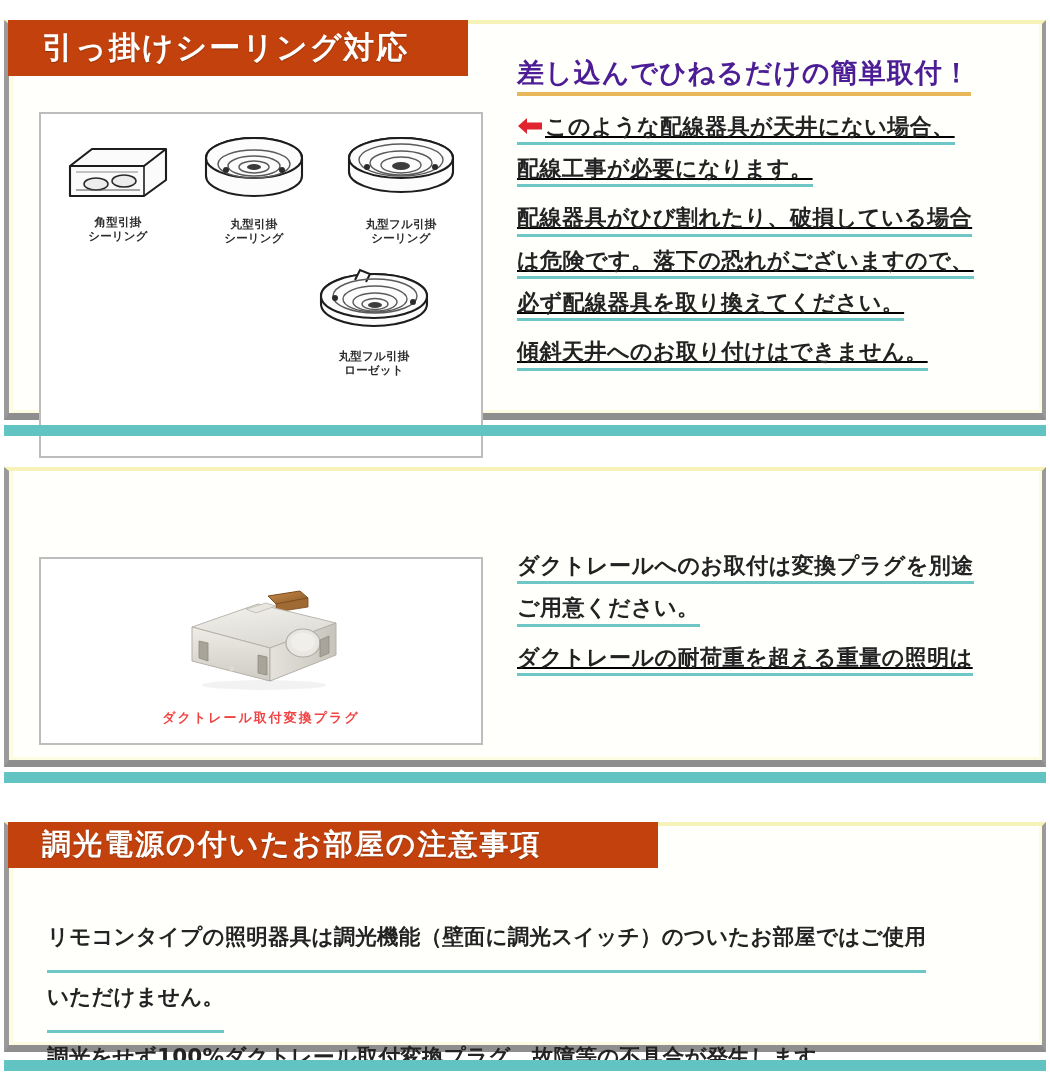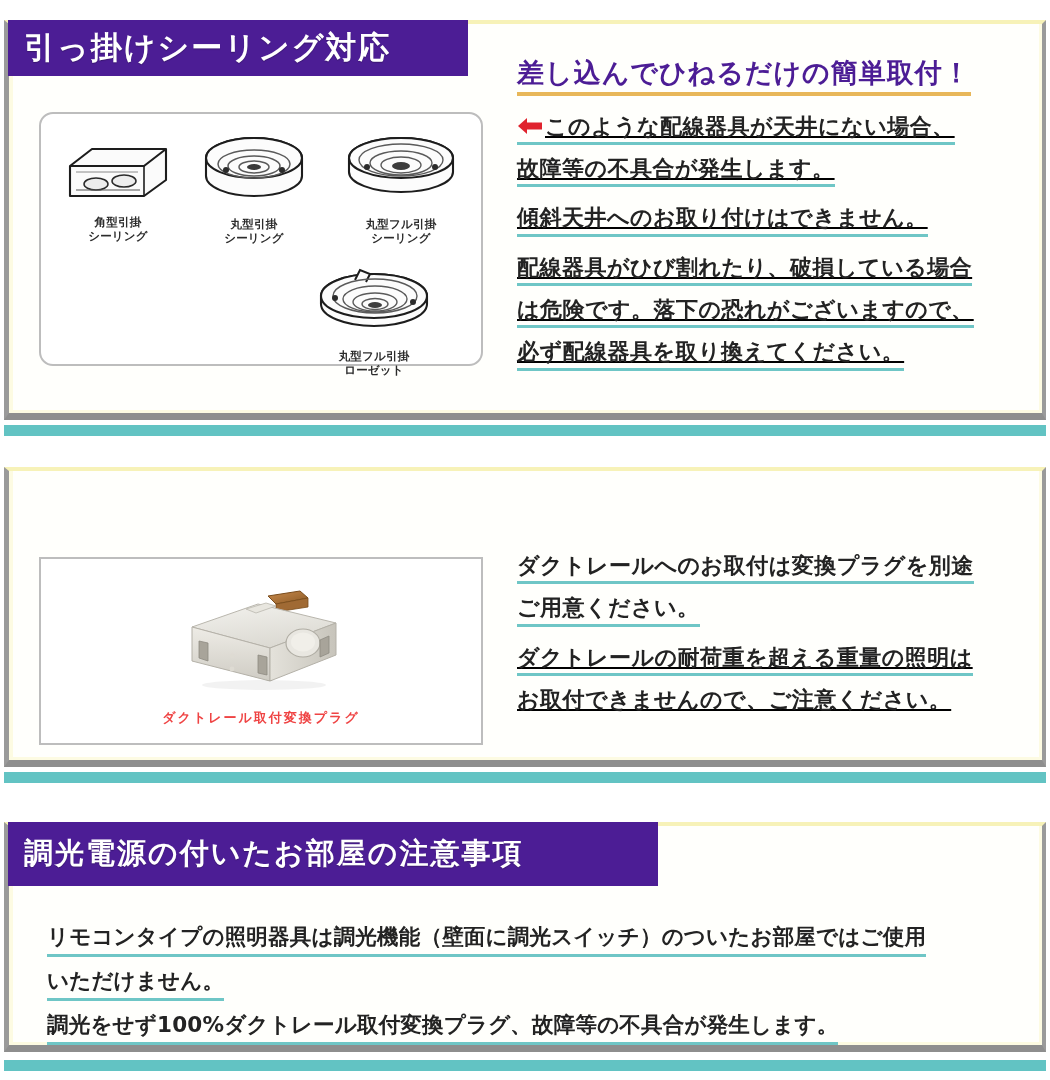--- a/index.html
+++ b/index.html
@@ -37,27 +37,27 @@
     width: 1042px;
     height: 11px;
     background: #62c3c3;
   }
 
   
   .tab {
     position: absolute;
     top: -4px;
     left: -5px;
-    background: #4c1d95;
+    background: #c2410c;
     color: #ffffff;
     font-weight: bold;
     letter-spacing: 2px;
     display: flex;
     align-items: center;
-    padding: 0 18px 0 16px;
+    padding: 0 18px 0 34px;
     text-shadow: 0 1px 1px rgba(0,0,0,.25);
   }
 
   
   .illus-box {
     position: absolute;
     background: #ffffff;
     border: 2px solid #bdbdbd;
   }
 
@@ -119,38 +119,38 @@
   .s3body { position: absolute; left: 34px; top: 96px; width: 990px; }
   .s3line {
     font-size: 21.5px;
     font-weight: bold;
     color: #232323;
     letter-spacing: .2px;
     display: block;
     width: max-content;
     max-width: 990px;
     border-bottom: 3px solid #6fc6c6;
-    padding-bottom: 3px;
+    padding-bottom: 19px;
     margin-bottom: 9px;
     white-space: nowrap;
   }
 </style>
 </head>
 <body>
 
 <div class="page">
 
   <div class="card" style="top:20px; height:400px;">
     <div class="card-inner">
 
       <div class="tab" style="height:56px; font-size:31px; width:460px;">
         <span>引っ掛けシーリング対応</span>
       </div>
 
-      <div class="illus-box" style="left:26px; top:88px; width:444px; height:254px;border-radius:14px;">
+      <div class="illus-box" style="left:26px; top:88px; width:444px; height:346px;">
         <div class="fixgrid">
 
           <div class="fix" style="left:14px; top:22px; width:126px;">
             <svg width="112" height="72" viewBox="0 0 112 72">
               <g fill="#fbfbfb" stroke="#1d1d1d" stroke-width="2.1" stroke-linejoin="round">
                 <path d="M8 30 L30 13 L104 13 L104 44 L82 60 L8 60 Z"></path>
                 <path d="M8 30 L82 30 L104 13" fill="none"></path>
                 <path d="M82 30 L82 60" fill="none" stroke-width="1.6"></path>
               </g>
               <g fill="#ededed" stroke="#2a2a2a" stroke-width="1.5">
@@ -230,31 +230,31 @@
       <div class="txt-col" style="left:504px; top:32px; width:520px;">
         <div class="lead">差し込んでひねるだけの簡単取付！</div>
 
         <div class="para">
           <div class="line arrow-line">
             <svg class="red-arrow" width="26" height="20" viewBox="0 0 26 20">
               <path d="M1 10 L10 2 L10 6.5 L25 6.5 L25 13.5 L10 13.5 L10 18 Z" fill="#e0232e"></path>
             </svg>
             <span>このような配線器具が天井にない場合、</span>
           </div>
-          <span class="line">故障等の不具合が発生します。</span>
-        </div>
-
-        <div class="para">
-          <span class="line">傾斜天井へのお取り付けはできません。</span>
+          <span class="line">配線工事が必要になります。</span>
         </div>
 
         <div class="para">
           <span class="line">配線器具がひび割れたり、破損している場合</span>
           <span class="line">は危険です。落下の恐れがございますので、</span>
           <span class="line">必ず配線器具を取り換えてください。</span>
+        </div>
+
+        <div class="para">
+          <span class="line">傾斜天井へのお取り付けはできません。</span>
         </div>
       </div>
 
     </div>
   </div>
   <div class="teal-bar" style="top:425px;"></div>
 
   <div class="card" style="top:467px; height:300px;">
     <div class="card-inner">
 
@@ -308,32 +308,31 @@
         </div>
       </div>
 
       <div class="txt-col" style="left:504px; top:82px; width:520px;">
         <div>
           <span class="line">ダクトレールへのお取付は変換プラグを別途</span>
           <span class="line">ご用意ください。</span>
         </div>
         <div class="para">
           <span class="line">ダクトレールの耐荷重を超える重量の照明は</span>
-          <span class="line noline">お取付できませんので、ご注意ください。</span>
         </div>
       </div>
 
     </div>
   </div>
   <div class="teal-bar" style="top:772px;"></div>
 
   <div class="card" style="top:822px; height:230px;">
     <div class="card-inner">
 
-      <div class="tab" style="height:64px; font-size:29px; width:650px;">
+      <div class="tab" style="height:46px; font-size:29px; width:650px;">
         <span>調光電源の付いたお部屋の注意事項</span>
       </div>
 
       <div class="s3body">
         <span class="s3line">リモコンタイプの照明器具は調光機能（壁面に調光スイッチ）のついたお部屋ではご使用</span>
         <span class="s3line">いただけません。</span>
         <span class="s3line">調光をせず100%ダクトレール取付変換プラグ、故障等の不具合が発生します。</span>
       </div>
 
     </div>

